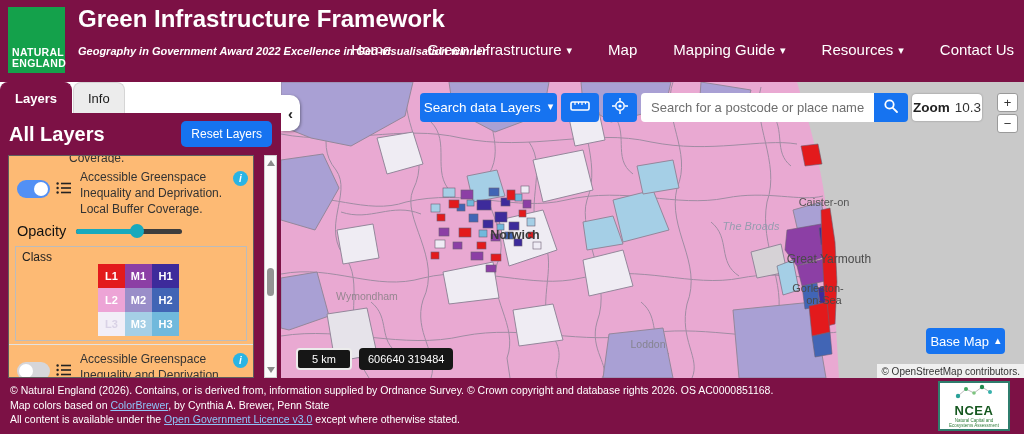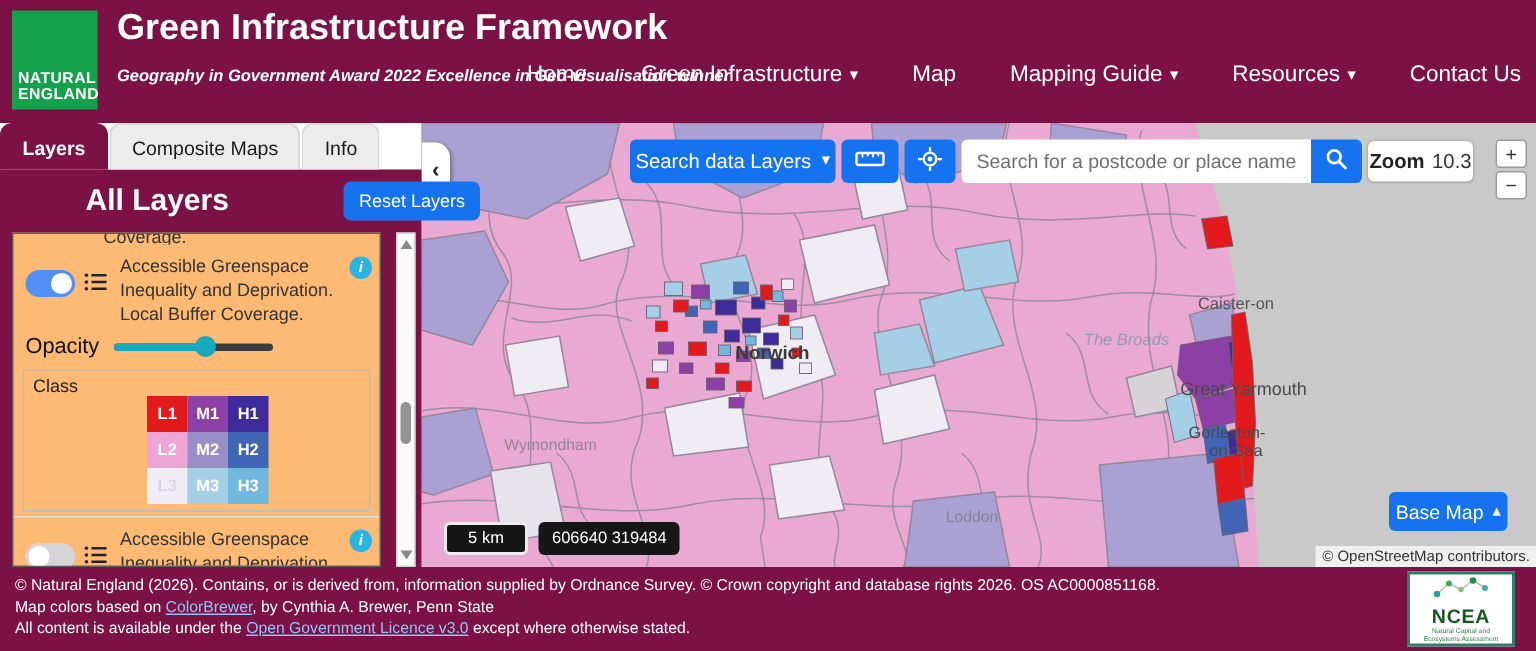--- a/index.html
+++ b/index.html
@@ -18,21 +18,21 @@
   .nav-item { color:#fff; font-size:15px; cursor:pointer; white-space:nowrap; }
   .caret-down::after { content:"▾"; font-size:11px; margin-left:5px; position:relative; top:-1px; }
   .caret-up::after { content:"▴"; font-size:11px; margin-left:6px; position:relative; top:-1px; }
 
   
   #side-panel { position:absolute; left:0; top:82px; width:281px; height:296px; background:#7c1145; z-index:5; }
   .tabs { position:absolute; left:0; top:0; width:281px; height:31px; background:#fff; display:flex; align-items:flex-end; }
   .tab { height:31px; padding:0 14px; display:flex; align-items:center; font-size:13px; color:#1a1a1a;
          background:#ececec; border:1px solid #d5d5d5; border-bottom:none; border-radius:8px 8px 0 0; margin-right:1px; cursor:pointer; }
   .tab.active { background:#7c1145; color:#fff; border-color:#7c1145; font-weight:600; }
-  .panel-head { position:absolute; left:0; top:31px; width:281px; height:42px; display:flex; align-items:center; justify-content:space-between; padding:8px 9px;margin-left:48px; }
+  .panel-head { position:absolute; left:0; top:31px; width:281px; height:42px; display:flex; align-items:center; justify-content:space-between; padding:8px 9px; }
   .panel-title { color:#fff; font-size:20px; font-weight:700; }
   .reset-btn { background:#1673f0; color:#fff; border:none; border-radius:5px; font-size:12px; padding:6px 10px; cursor:pointer; font-family:inherit; }
 
   .card { position:absolute; left:8px; top:73px; width:246px; height:223px; background:#fdba74; border:1px solid #5f5f5f; overflow:hidden; color:#222; }
   .clipped { margin:-5px 0 0 60px; height:12px; overflow:hidden; font-size:12px; line-height:14px; color:#333; }
   .layer-row { position:relative; display:flex; align-items:flex-start; padding:2px 4px 1px 8px; }
   .switch { position:relative; flex:none; width:33px; height:18px; border-radius:9px; margin-top:15px; cursor:pointer; }
   .switch.on { background:#5290f5; }
   .switch.off { background:#d6d6da; }
   .switch .knob { position:absolute; top:2px; width:14px; height:14px; border-radius:50%; background:#fff; }
@@ -118,21 +118,20 @@
       <span class="nav-item">Map</span>
       <span class="nav-item caret-down">Mapping Guide</span>
       <span class="nav-item caret-down">Resources</span>
       <span class="nav-item">Contact Us</span>
     </div>
   </div>
 
   <div id="side-panel">
     <div class="tabs">
       <div class="tab active">Layers</div>
-      <div class="tab">Composite Maps</div>
       <div class="tab">Info</div>
     </div>
     <div class="panel-head">
       <div class="panel-title">All Layers</div>
       <button class="reset-btn">Reset Layers</button>
     </div>
 
     <div class="card">
       <div class="clipped">Coverage.</div>
 

